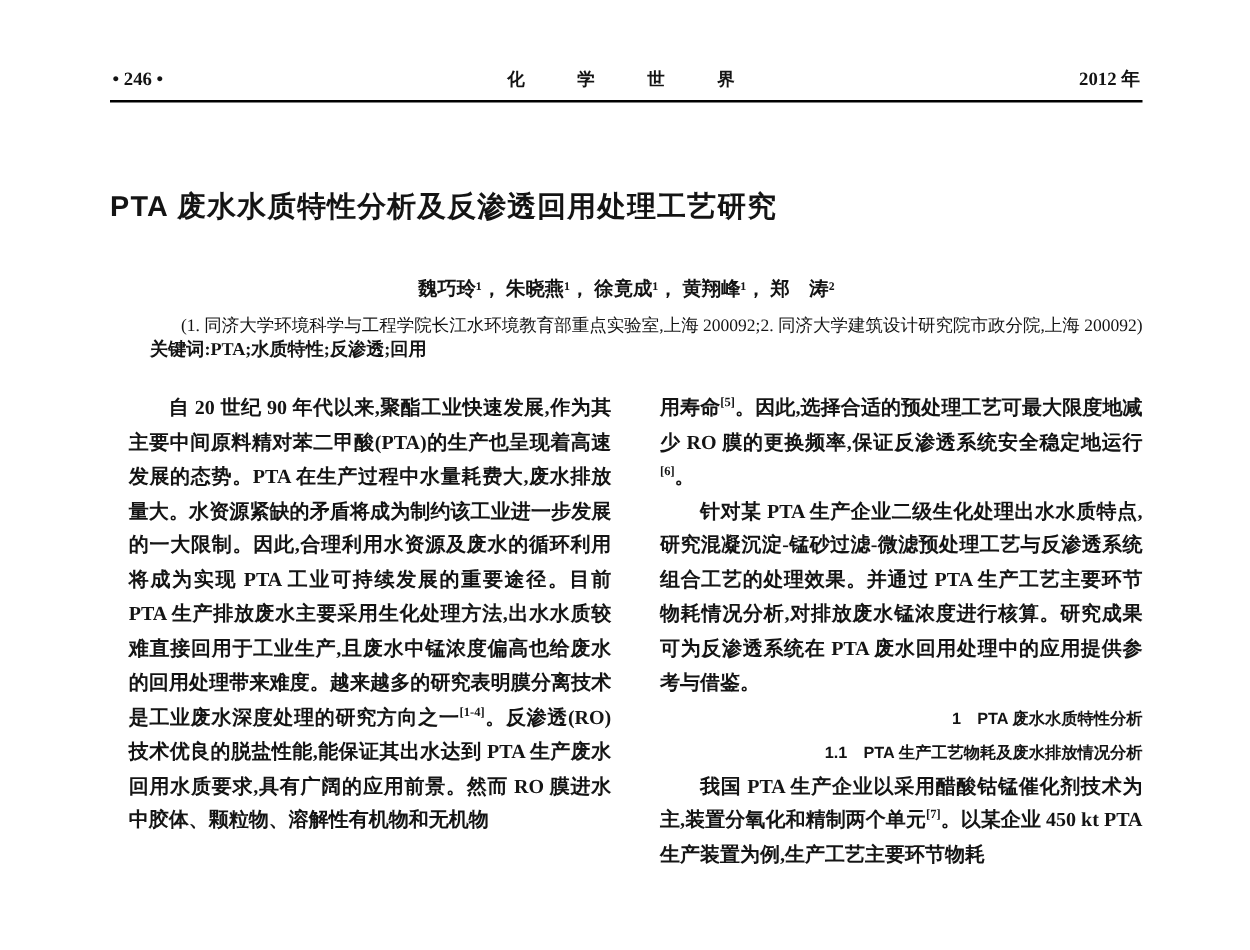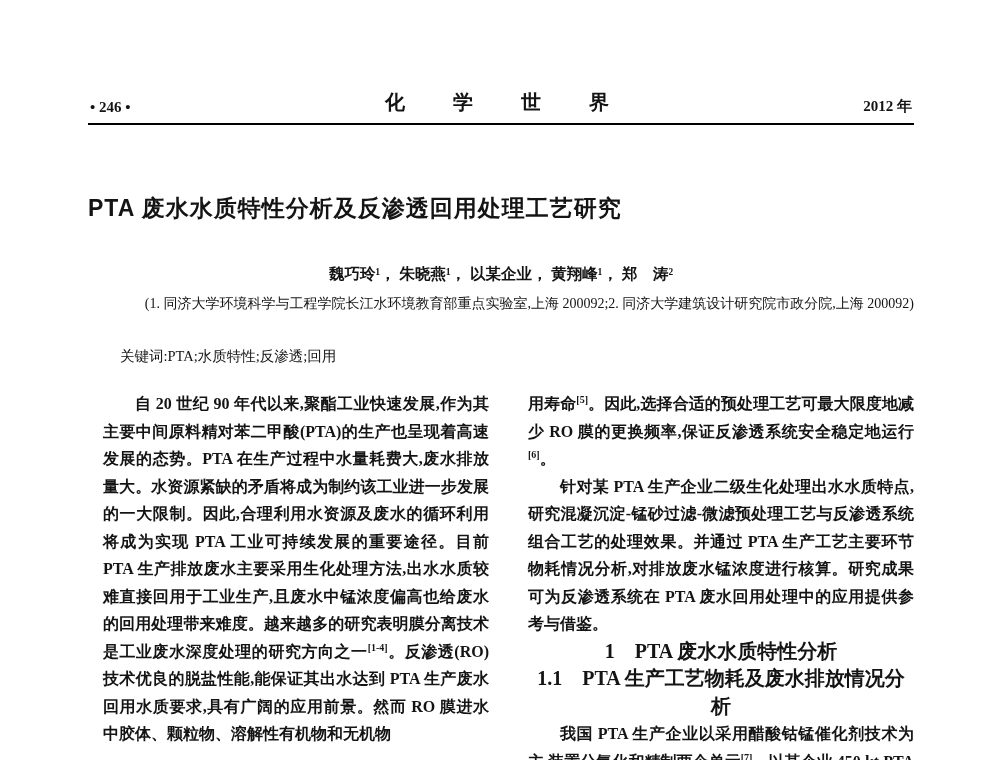--- a/index.html
+++ b/index.html
@@ -23,22 +23,21 @@
     display: flex;
     justify-content: space-between;
     align-items: flex-end;
     font-size: 15px;
     font-weight: 700;
     padding: 0 2px 7px 2px;
   }
   .journal-title {
     letter-spacing: 14px;
     text-indent: 14px;
-    font-size: 20px;
-    margin-top: 35px;
+    font-size: 14px;
   }
   .header-rule {
     border: none;
     border-top: 2.5px solid #000;
     height: 0;
   }
   .article-title {
     margin-top: 68px;
     font-size: 23px;
     font-weight: 700;
@@ -50,46 +49,45 @@
     margin-top: 40px;
     font-size: 15.5px;
     font-weight: 700;
   }
   .affiliation-line {
     text-align: right;
     margin-top: 10px;
     font-size: 14px;
   }
   .keywords-line {
-    margin-top: 34px;
     padding-left: 32px;
     font-size: 14.5px;
-    font-weight: 400;
+    font-weight: 700;
   }
   .columns {
     display: flex;
     gap: 24px;
     margin-top: 24px;
   }
   .col {
     width: 401px;
     font-size: 16px;
     line-height: 27.5px;
     text-align: justify;
     font-weight: 600;
     margin-left: 15px;
   }
   .para { text-indent: 2em; }
   .cont { text-indent: 0; }
   .sec-h1, .sec-h2 {
     font-weight: 700;
-    font-family: Liberation Serif, serif;
-    font-size: 20px;
+    font-family: Liberation Sans, sans-serif;
+    font-size: 13px;
     line-height: 27.5px;
-    text-align: center;
+    text-align: right;
   }
   sup {
     font-size: 10px;
     vertical-align: super;
     line-height: 0;
   }
 </style>
 </head>
 <body>
 
@@ -98,21 +96,21 @@
 
     <div class="header-row">
       <span class="page-number">• 246 •</span>
       <span class="journal-title">化　学　世　界</span>
       <span class="issue-year">2012 年</span>
     </div>
     <div class="header-rule"></div>
 
     <div class="article-title">PTA 废水水质特性分析及反渗透回用处理工艺研究</div>
 
-    <div class="authors-line">魏巧玲¹， 朱晓燕¹， 以某企业， 黄翔峰¹， 郑　涛²</div>
+    <div class="authors-line">魏巧玲¹， 朱晓燕¹， 徐竟成¹， 黄翔峰¹， 郑　涛²</div>
 
     <div class="affiliation-line">(1. 同济大学环境科学与工程学院长江水环境教育部重点实验室,上海 200092;2. 同济大学建筑设计研究院市政分院,上海 200092)</div>
 
     <div class="keywords-line">关键词:PTA;水质特性;反渗透;回用</div>
 
     <div class="columns">
       <div class="col">
         <p class="para">自 20 世纪 90 年代以来,聚酯工业快速发展,作为其主要中间原料精对苯二甲酸(PTA)的生产也呈现着高速发展的态势。PTA 在生产过程中水量耗费大,废水排放量大。水资源紧缺的矛盾将成为制约该工业进一步发展的一大限制。因此,合理利用水资源及废水的循环利用将成为实现 PTA 工业可持续发展的重要途径。目前 PTA 生产排放废水主要采用生化处理方法,出水水质较难直接回用于工业生产,且废水中锰浓度偏高也给废水的回用处理带来难度。越来越多的研究表明膜分离技术是工业废水深度处理的研究方向之一<sup>[1-4]</sup>。反渗透(RO)技术优良的脱盐性能,能保证其出水达到 PTA 生产废水回用水质要求,具有广阔的应用前景。然而 RO 膜进水中胶体、颗粒物、溶解性有机物和无机物</p>
       </div>
       <div class="col">

